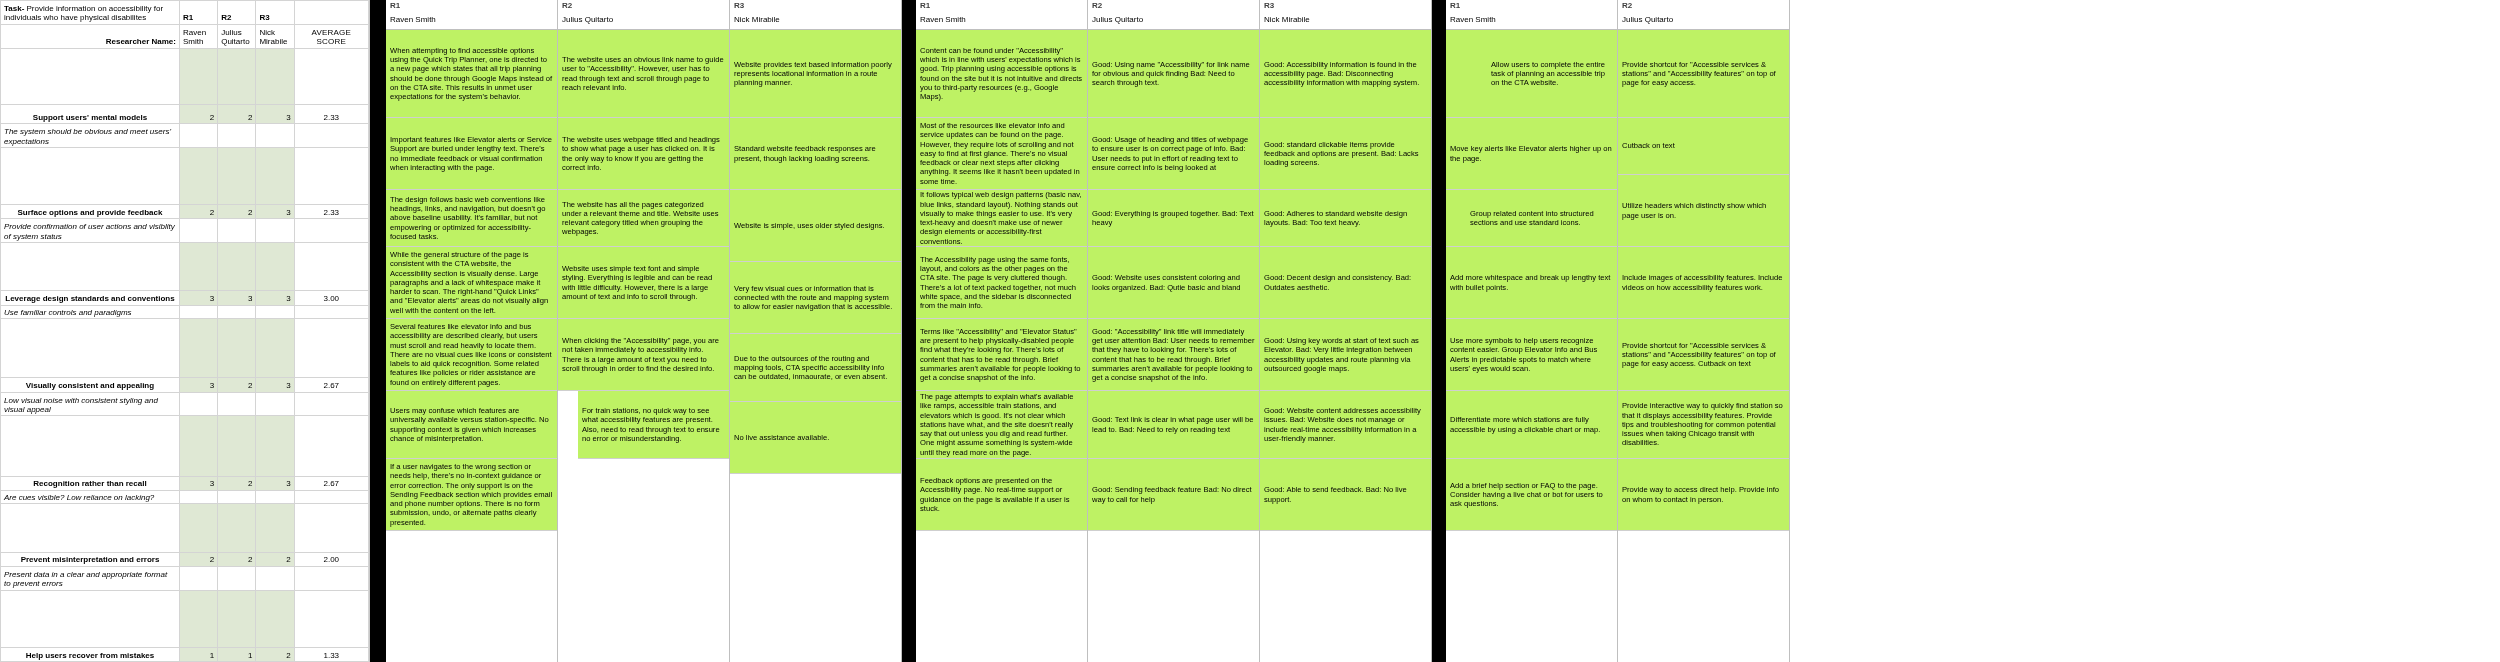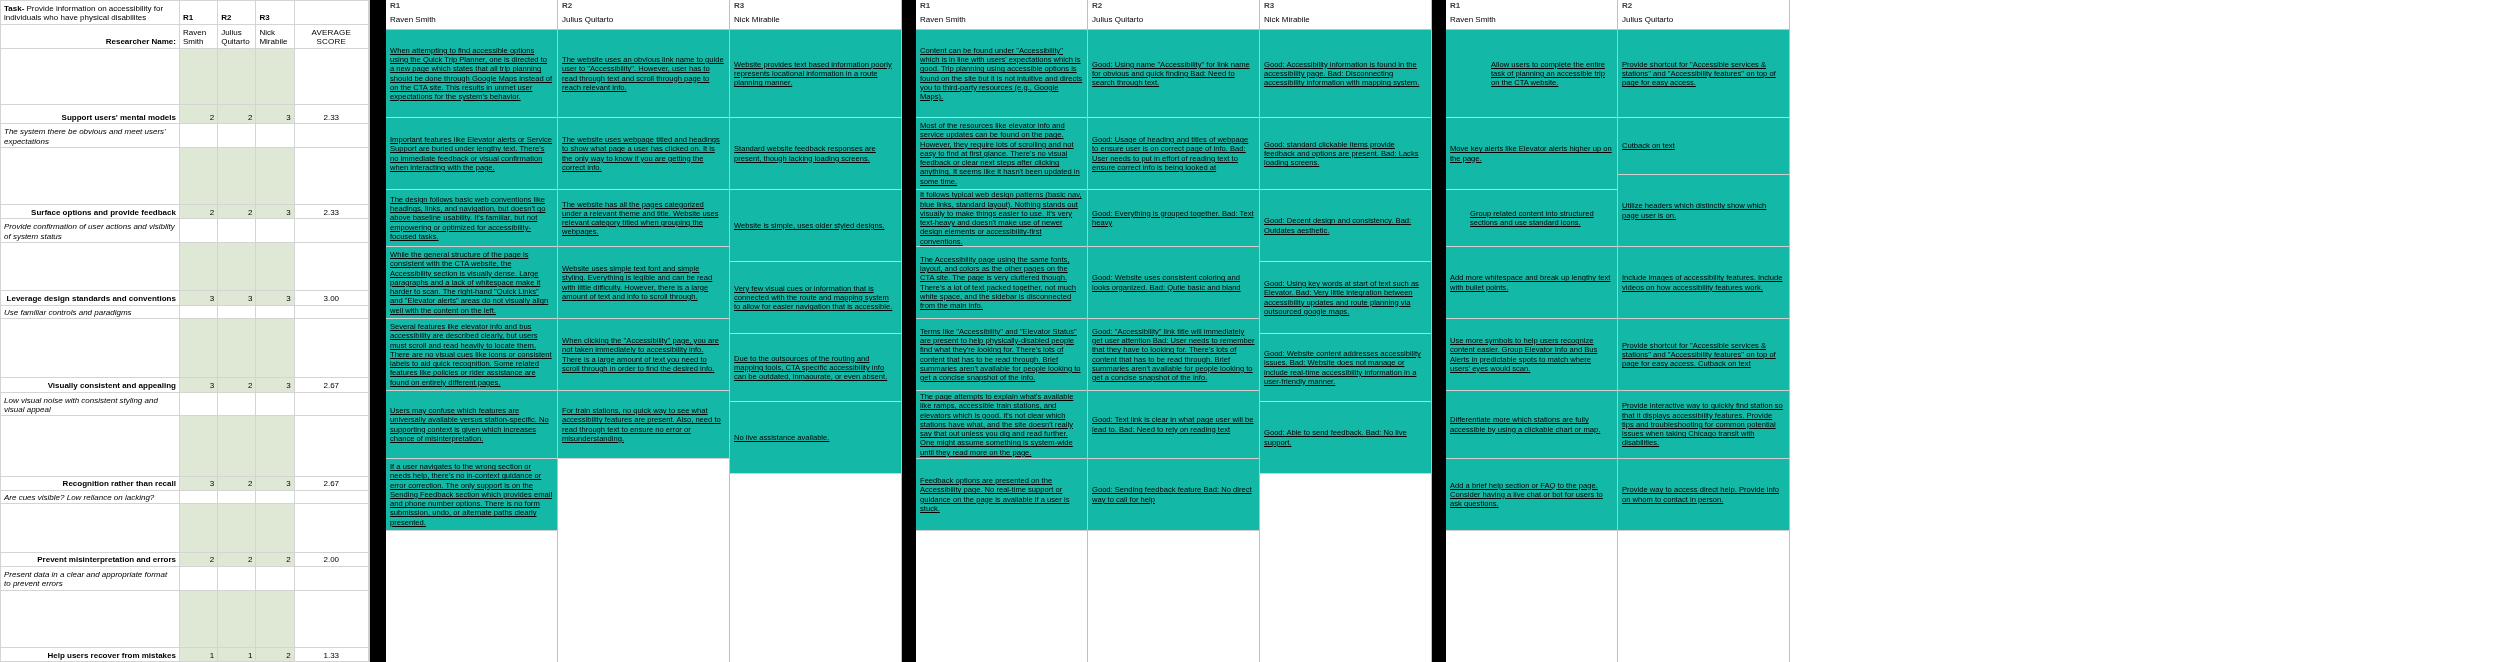--- a/index.html
+++ b/index.html
@@ -92,21 +92,21 @@
     color: #000;
     border-top: none;
   }
   .green { background: #dfe8d4; }
   .white { background: #ffffff; }
 
   .heur-name {
     font-size: 8px;
     font-weight: bold;
     vertical-align: bottom;
-    text-align: right;
+    text-align: center;
     color: #000;
     line-height: 1.15;
     border-radius: 8px;
   }
   .heur-desc {
     font-size: 8px;
     font-style: italic;
     vertical-align: top;
     text-align: left;
     color: #222;
@@ -183,21 +183,21 @@
   .nc-cell {
     border-bottom: 1px solid #cfcfcf;
     padding: 3px 4px;
     font-size: 7.6px;
     line-height: 1.22;
     color: #000;
     overflow: hidden;
     display: flex;
     align-items: center;
   }
-  .pink { background: #14b8a6; text-decoration: underline; }
+  .pink { background: #bef264; }
 </style>
 </head>
 <body>
 
 <div class="sheet">
 
   <div class="left-panel">
     <table class="lp-table">
       <colgroup>
         <col class="col-label">
@@ -233,21 +233,21 @@
             <td class="white"></td>
           </tr>
           <tr style="height: 18px;">
             <td class="heur-name">Support users' mental models</td>
             <td class="score green">2</td>
             <td class="score green">2</td>
             <td class="score green">3</td>
             <td class="avg">2.33</td>
           </tr>
           <tr style="height: 17px;">
-            <td class="heur-desc">The system there be obvious and meet users' expectations</td>
+            <td class="heur-desc">The system should be obvious and meet users' expectations</td>
             <td class="white"></td>
             <td class="white"></td>
             <td class="white"></td>
             <td class="white"></td>
           </tr>
           <tr style="height: 52px;">
             <td class="white"></td>
             <td class="green"></td>
             <td class="green"></td>
             <td class="green"></td>
@@ -386,21 +386,21 @@
           <div class="nc-cell pink" style="height: 72px;">If a user navigates to the wrong section or needs help, there's no in-context guidance or error correction. The only support is on the Sending Feedback section which provides email and phone number options. There is no form submission, undo, or alternate paths clearly presented.</div>
         </div>
         <div class="notes-col">
           <div class="nc-hdr-rcode">R2</div>
           <div class="nc-hdr-name">Julius Quitarto</div>
           <div class="nc-cell pink" style="height: 88px;">The website uses an obvious link name to guide user to "Accessibility". However, user has to read through text and scroll through page to reach relevant info.</div>
           <div class="nc-cell pink" style="height: 72px;">The website uses webpage titled and headings to show what page a user has clicked on. It is the only way to know if you are getting the correct info.</div>
           <div class="nc-cell pink" style="height: 57px;">The website has all the pages categorized under a relevant theme and title. Website uses relevant category titled when grouping the webpages.</div>
           <div class="nc-cell pink" style="height: 72px;">Website uses simple text font and simple styling. Everything is legible and can be read with little difficulty. However, there is a large amount of text and info to scroll through.</div>
           <div class="nc-cell pink" style="height: 72px;">When clicking the "Accessibility" page, you are not taken immediately to accessibility info. There is a large amount of text you need to scroll through in order to find the desired info.</div>
-          <div class="nc-cell pink" style="height: 68px;">For train stations, no quick way to see what accessibility features are present. Also, need to read through text to ensure no error or misunderstanding.</div>
+          <div class="nc-cell pink" style="height: 68px; margin-left: 20px;">For train stations, no quick way to see what accessibility features are present. Also, need to read through text to ensure no error or misunderstanding.</div>
         </div>
         <div class="notes-col">
           <div class="nc-hdr-rcode">R3</div>
           <div class="nc-hdr-name">Nick Mirabile</div>
           <div class="nc-cell pink" style="height: 88px;">Website provides text based information poorly represents locational information in a route planning manner.</div>
           <div class="nc-cell pink" style="height: 72px;">Standard website feedback responses are present, though lacking loading screens.</div>
           <div class="nc-cell pink" style="height: 72px;">Website is simple, uses older styled designs.</div>
           <div class="nc-cell pink" style="height: 72px;">Very few visual cues or information that is connected with the route and mapping system to allow for easier navigation that is accessible.</div>
           <div class="nc-cell pink" style="height: 68px;">Due to the outsources of the routing and mapping tools, CTA specific accessibility info can be outdated, inmaourate, or even absent.</div>
           <div class="nc-cell pink" style="height: 72px;">No live assistance available.</div>
@@ -442,20 +442,21 @@
 Bad: Need to rely on reading text</div>
           <div class="nc-cell pink" style="height: 72px;">Good: Sending feedback feature
 
 Bad: No direct way to call for help</div>
         </div>
         <div class="notes-col">
           <div class="nc-hdr-rcode">R3</div>
           <div class="nc-hdr-name">Nick Mirabile</div>
           <div class="nc-cell pink" style="height: 88px;">Good: Accessibility information is found in the accessibility page. Bad: Disconnecting accessibility information with mapping system.</div>
           <div class="nc-cell pink" style="height: 72px;">Good: standard clickable items provide feedback and options are present. Bad: Lacks loading screens.</div>
+          <div class="nc-cell pink" style="height: 57px;">Good: Adheres to standard website design layouts. Bad: Too text heavy.</div>
           <div class="nc-cell pink" style="height: 72px;">Good: Decent design and consistency. Bad: Outdates aesthetic.</div>
           <div class="nc-cell pink" style="height: 72px;">Good: Using key words at start of text such as Elevator. Bad: Very little integration between accessibility updates and route planning via outsourced google maps.</div>
           <div class="nc-cell pink" style="height: 68px;">Good: Website content addresses accessibility issues. Bad: Website does not manage or include real-time accessibility information in a user-friendly manner.</div>
           <div class="nc-cell pink" style="height: 72px;">Good: Able to send feedback. Bad: No live support.</div>
         </div>
       </div>
       <div class="group-sep"></div>
       <div class="notes-group">
         <div class="notes-col">
           <div class="nc-hdr-rcode">R1</div>

